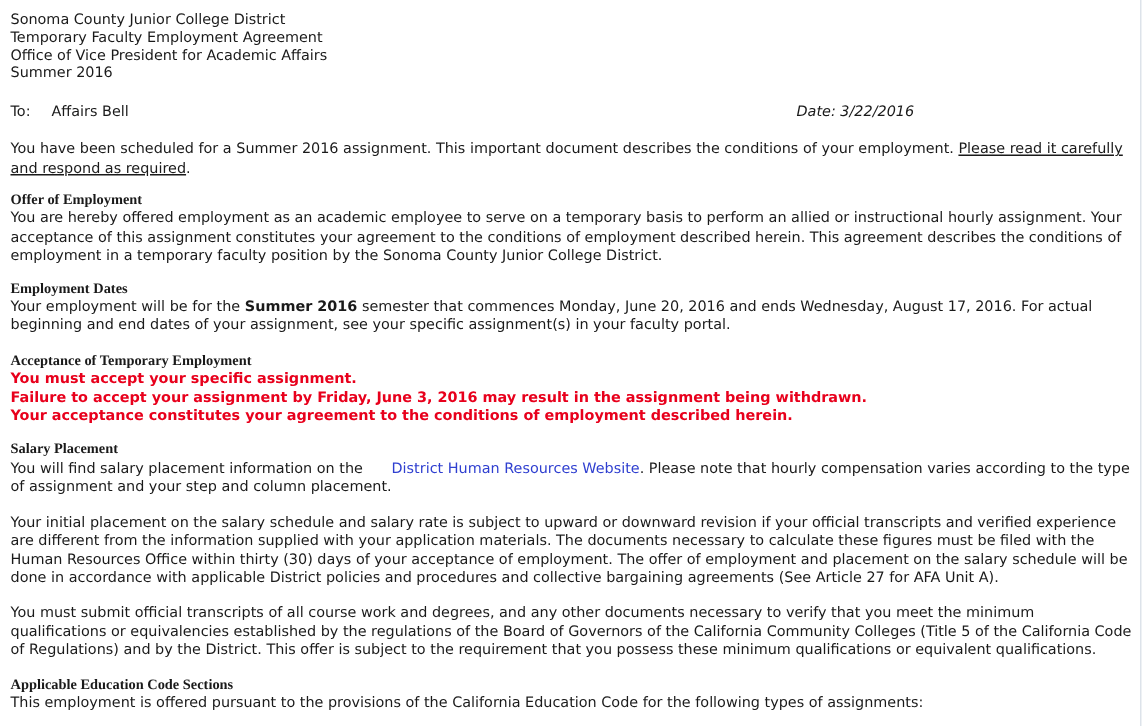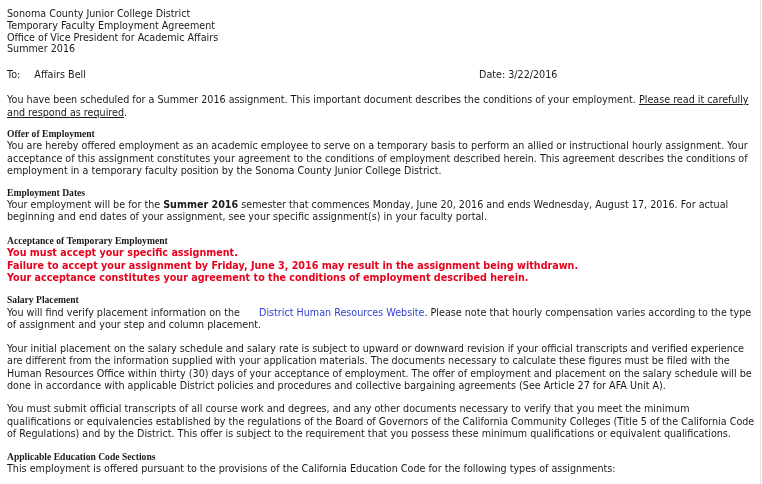--- a/index.html
+++ b/index.html
@@ -7,21 +7,21 @@
       width: 762px; height: 484px; overflow: hidden; position: relative;
       font-family: "DejaVu Sans", sans-serif; font-size: 9.6px; color: #1a1a1a;
       line-height: 12.4px;
     }
     .page { position: absolute; left: 7px; top: 0; width: 748px; }
     .right-rule { position: absolute; right: 1px; top: 0; width: 1px; height: 484px; background: #dde3ea; }
     .header { text-align: left; padding-top: 8px; line-height: 11.8px; }
     .tofrom { position: relative; height: 12px; margin-top: 14px; }
     .to { position: absolute; left: 0; }
     .to .name { margin-left: 14px; }
-    .date { position: absolute; left: 472px; }
+    .date { position: absolute; left: 524px; font-style: italic; }
     p { margin: 0; }
     .intro { margin-top: 13px; }
     .u { text-decoration: underline; }
     .sec-title { font-weight: bold; margin-top: 9px; font-family: Liberation Serif, serif; }
     .red { color: #e8001c; font-weight: bold; }
     a.link { color: #2f3fd0; text-decoration: none; padding-left: 16px; }
     .para { margin-top: 11px; }
   </style>
 </head>
 <body>
@@ -49,20 +49,20 @@
 
   <div class="sec-title">Employment Dates</div>
   <p><span>Your employment will be for the </span><b>Summer 2016</b><span> semester that commences Monday, June 20, 2016 and ends Wednesday, August 17, 2016. For actual beginning and end dates of your assignment, see your specific assignment(s) in your faculty portal.</span></p>
 
   <div class="sec-title" style="margin-top:11px">Acceptance of Temporary Employment</div>
   <div class="red">You must accept your specific assignment.</div>
   <div class="red">Failure to accept your assignment by Friday, June 3, 2016 may result in the assignment being withdrawn.</div>
   <div class="red">Your acceptance constitutes your agreement to the conditions of employment described herein.</div>
 
   <div class="sec-title" style="margin-top:10px">Salary Placement</div>
-  <p><span>You will find verify placement information on the </span><a class="link" href="#">District Human Resources Website</a><span>. Please note that hourly compensation varies according to the type of assignment and your step and column placement.</span></p>
+  <p><span>You will find salary placement information on the </span><a class="link" href="#">District Human Resources Website</a><span>. Please note that hourly compensation varies according to the type of assignment and your step and column placement.</span></p>
   <p class="para">Your initial placement on the salary schedule and salary rate is subject to upward or downward revision if your official transcripts and verified experience are different from the information supplied with your application materials. The documents necessary to calculate these figures must be filed with the Human Resources Office within thirty (30) days of your acceptance of employment. The offer of employment and placement on the salary schedule will be done in accordance with applicable District policies and procedures and collective bargaining agreements (See Article 27 for AFA Unit A).</p>
   <p class="para">You must submit official transcripts of all course work and degrees, and any other documents necessary to verify that you meet the minimum qualifications or equivalencies established by the regulations of the Board of Governors of the California Community Colleges (Title 5 of the California Code of Regulations) and by the District. This offer is subject to the requirement that you possess these minimum qualifications or equivalent qualifications.</p>
 
   <div class="sec-title" style="margin-top:10px">Applicable Education Code Sections</div>
   <p>This employment is offered pursuant to the provisions of the California Education Code for the following types of assignments:</p>
 
 </div>
 
 </body></html>

